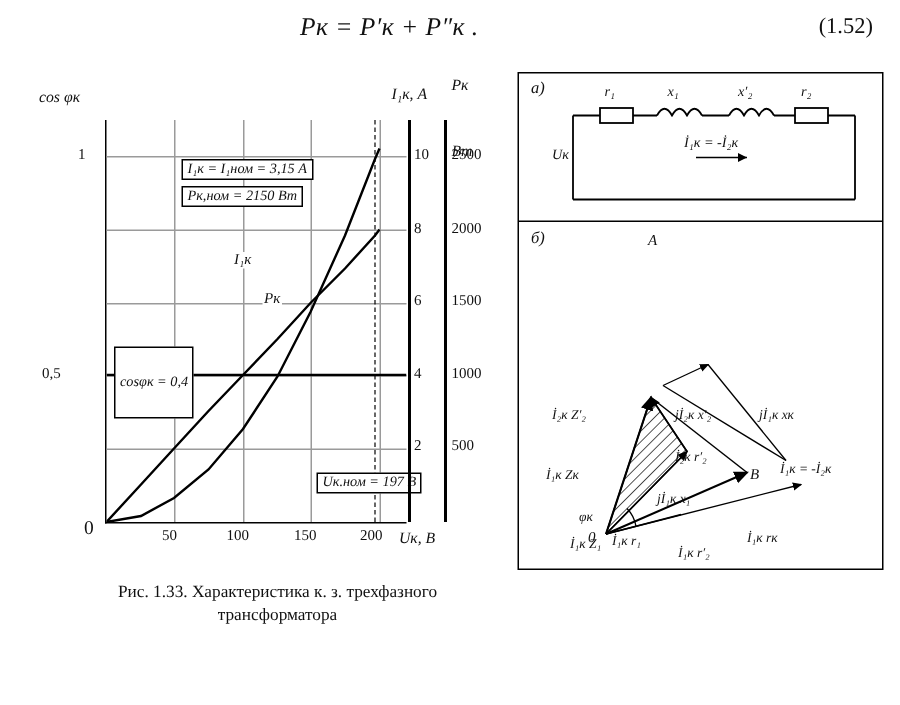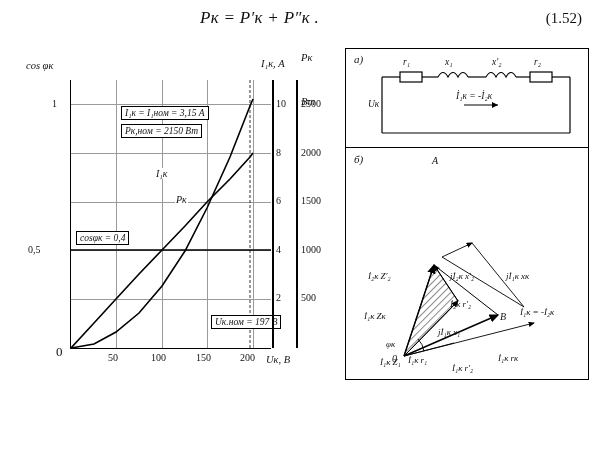--- a/index.html
+++ b/index.html
@@ -111,21 +111,21 @@
     padding: 0 1px;
     white-space: nowrap;
   }
   .cosphi-box {
     position: absolute;
     font-size: 9.5px;
     font-style: italic;
     font-family: "Liberation Serif", serif;
     border: 1px solid #000;
     background: #fff;
-    padding: 1px 3px;
+    padding: 18px 3px;
     white-space: nowrap;
   }
 
   
   .fig-right {
     position: absolute;
     left: 345px;
     top: 48px;
     width: 242px;
     height: 330px;
@@ -332,14 +332,15 @@
     <div class="vec-label" style="left:104px; top:250px;">İ₂к r′₂</div>
     <div class="vec-label" style="left:34px; top:280px;margin-top:28px;">İ₁к Z₁</div>
     <div class="vec-label" style="left:92px; top:278px;">jİ₁к x₁</div>
     <div class="vec-label" style="left:62px; top:306px;">İ₁к r₁</div>
     <div class="vec-label" style="left:106px; top:314px;">İ₁к r′₂</div>
     <div class="vec-label" style="left:152px; top:304px;">İ₁к rк</div>
     <div class="vec-label" style="left:174px; top:258px;">İ₁к = -İ₂к</div>
     <div class="vec-label" style="left:40px; top:290px;">φк</div>
   </div>
 
+  <div class="caption cap-left">Рис. 1.33. Характеристика к. з. трехфазного трансформатора</div>
 
 </div>
 
 </body></html>

